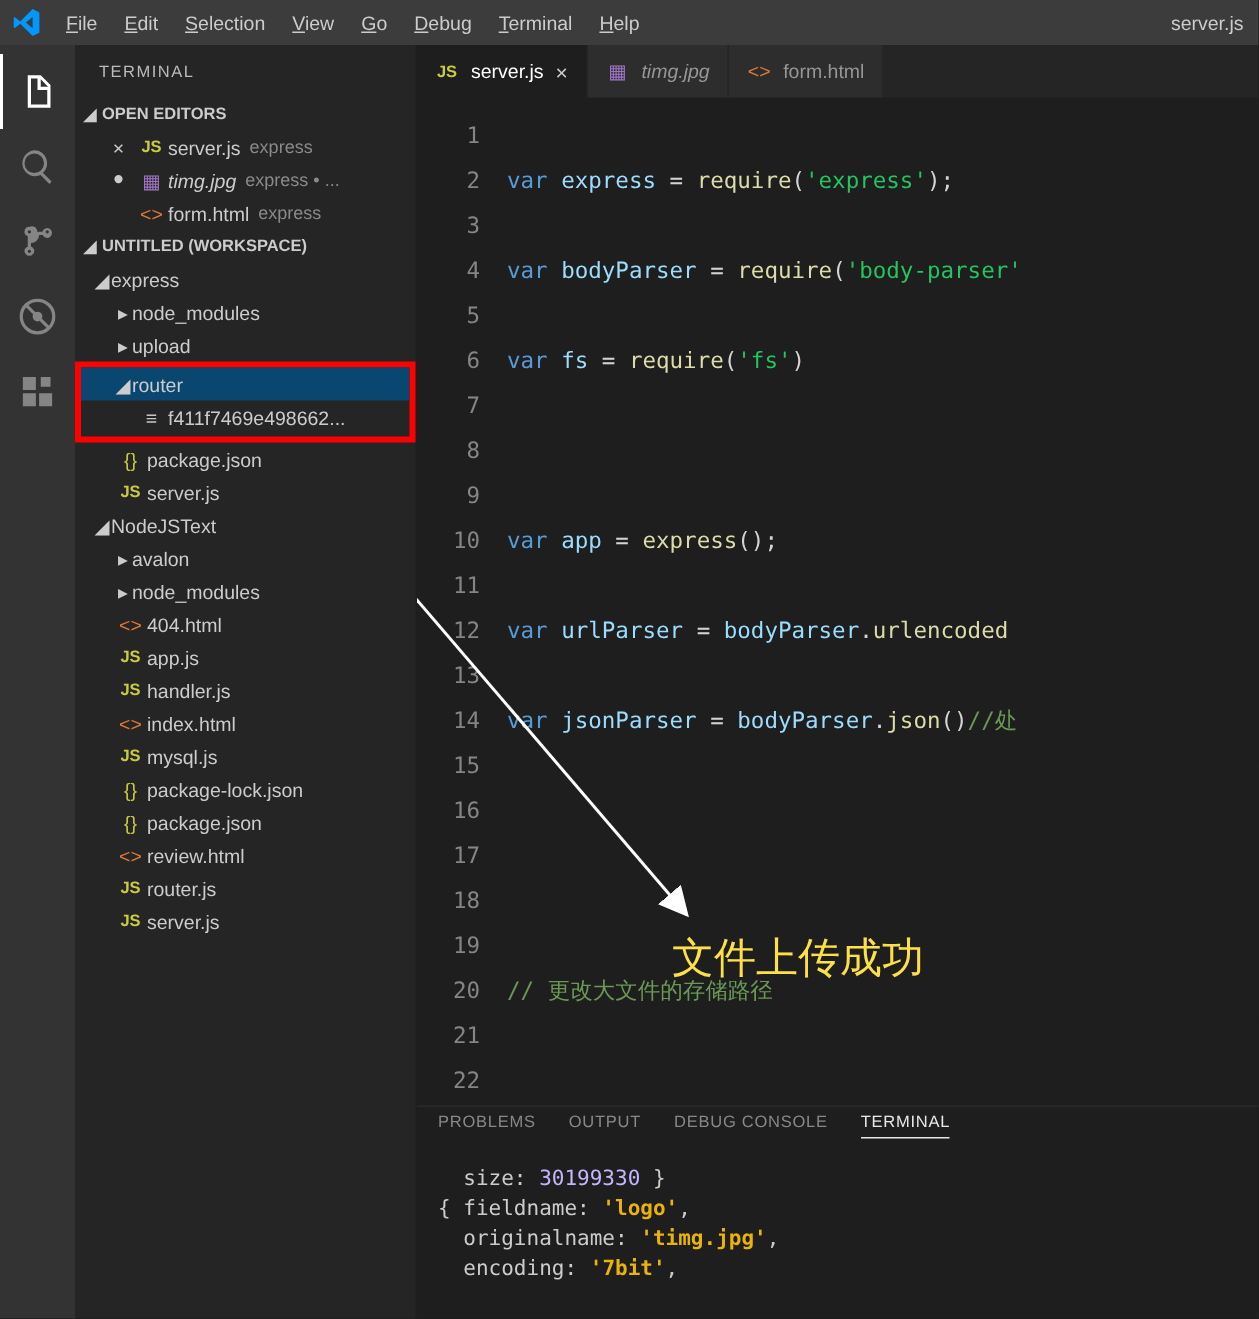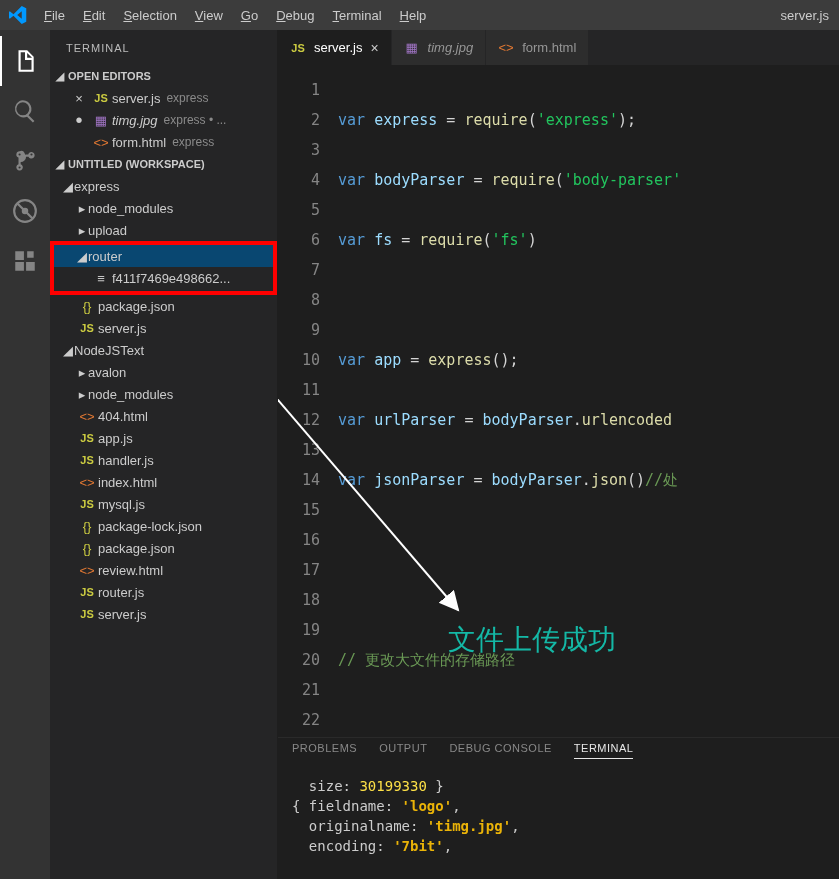--- a/index.html
+++ b/index.html
@@ -56,36 +56,36 @@
   .code .line { height: 30px; }
 
   .tok-kw { color: #569cd6; }
   .tok-var { color: #9cdcfe; }
   .tok-fn  { color: #dcdcaa; }
   .tok-str { color: #22c55e; }
   .tok-cmt { color: #6a9955; }
 
   .overlay-text {
     position: absolute;
-    color: #14b8a6;
+    color: #fde047;
     font-family: Liberation Serif, serif;
     font-size: 28px;
     pointer-events: none;
     text-align: right;
   }
 
   .arrow-svg { position: absolute; pointer-events: none; left: 0; top: 0; }
 
   .panel { height: 142px; background: #1e1e1e; border-top: 1px solid #2a2a2a; display: flex; flex-direction: column; }
   .panel-tabs { height: 34px; display: flex; align-items: flex-start; gap: 22px; padding: 0 14px; font-size: 11px; letter-spacing: 0.5px; }
   .panel-tab { color: #888888; cursor: pointer; padding: 4px 0; }
   .panel-tab.active { color: #e7e7e7; border-bottom: 1px solid #e7e7e7; }
   .panel-body { flex: 1; overflow: hidden; padding: 4px 14px 0; font-family: Consolas, monospace; font-size: 14px; line-height: 20px; color: #cccccc; white-space: pre; }
   .term-str { color: #eab308; font-weight: bold; }
-  .term-num { color: #fde047; }
+  .term-num { color: #c4b5fd; }
 </style>
 </head>
 <body>
 
 <div class="titlebar">
   <span class="logo">
     <svg width="18" height="18" viewBox="0 0 24 24">
         <path fill="#0098ff" d="M23 3l-6-3-11 11L1 7 0 8v8l1 1 5-4 11 11 6-3V3zM17 17l-6-5 6-5v10z"></path>
       </svg>
   </span>

